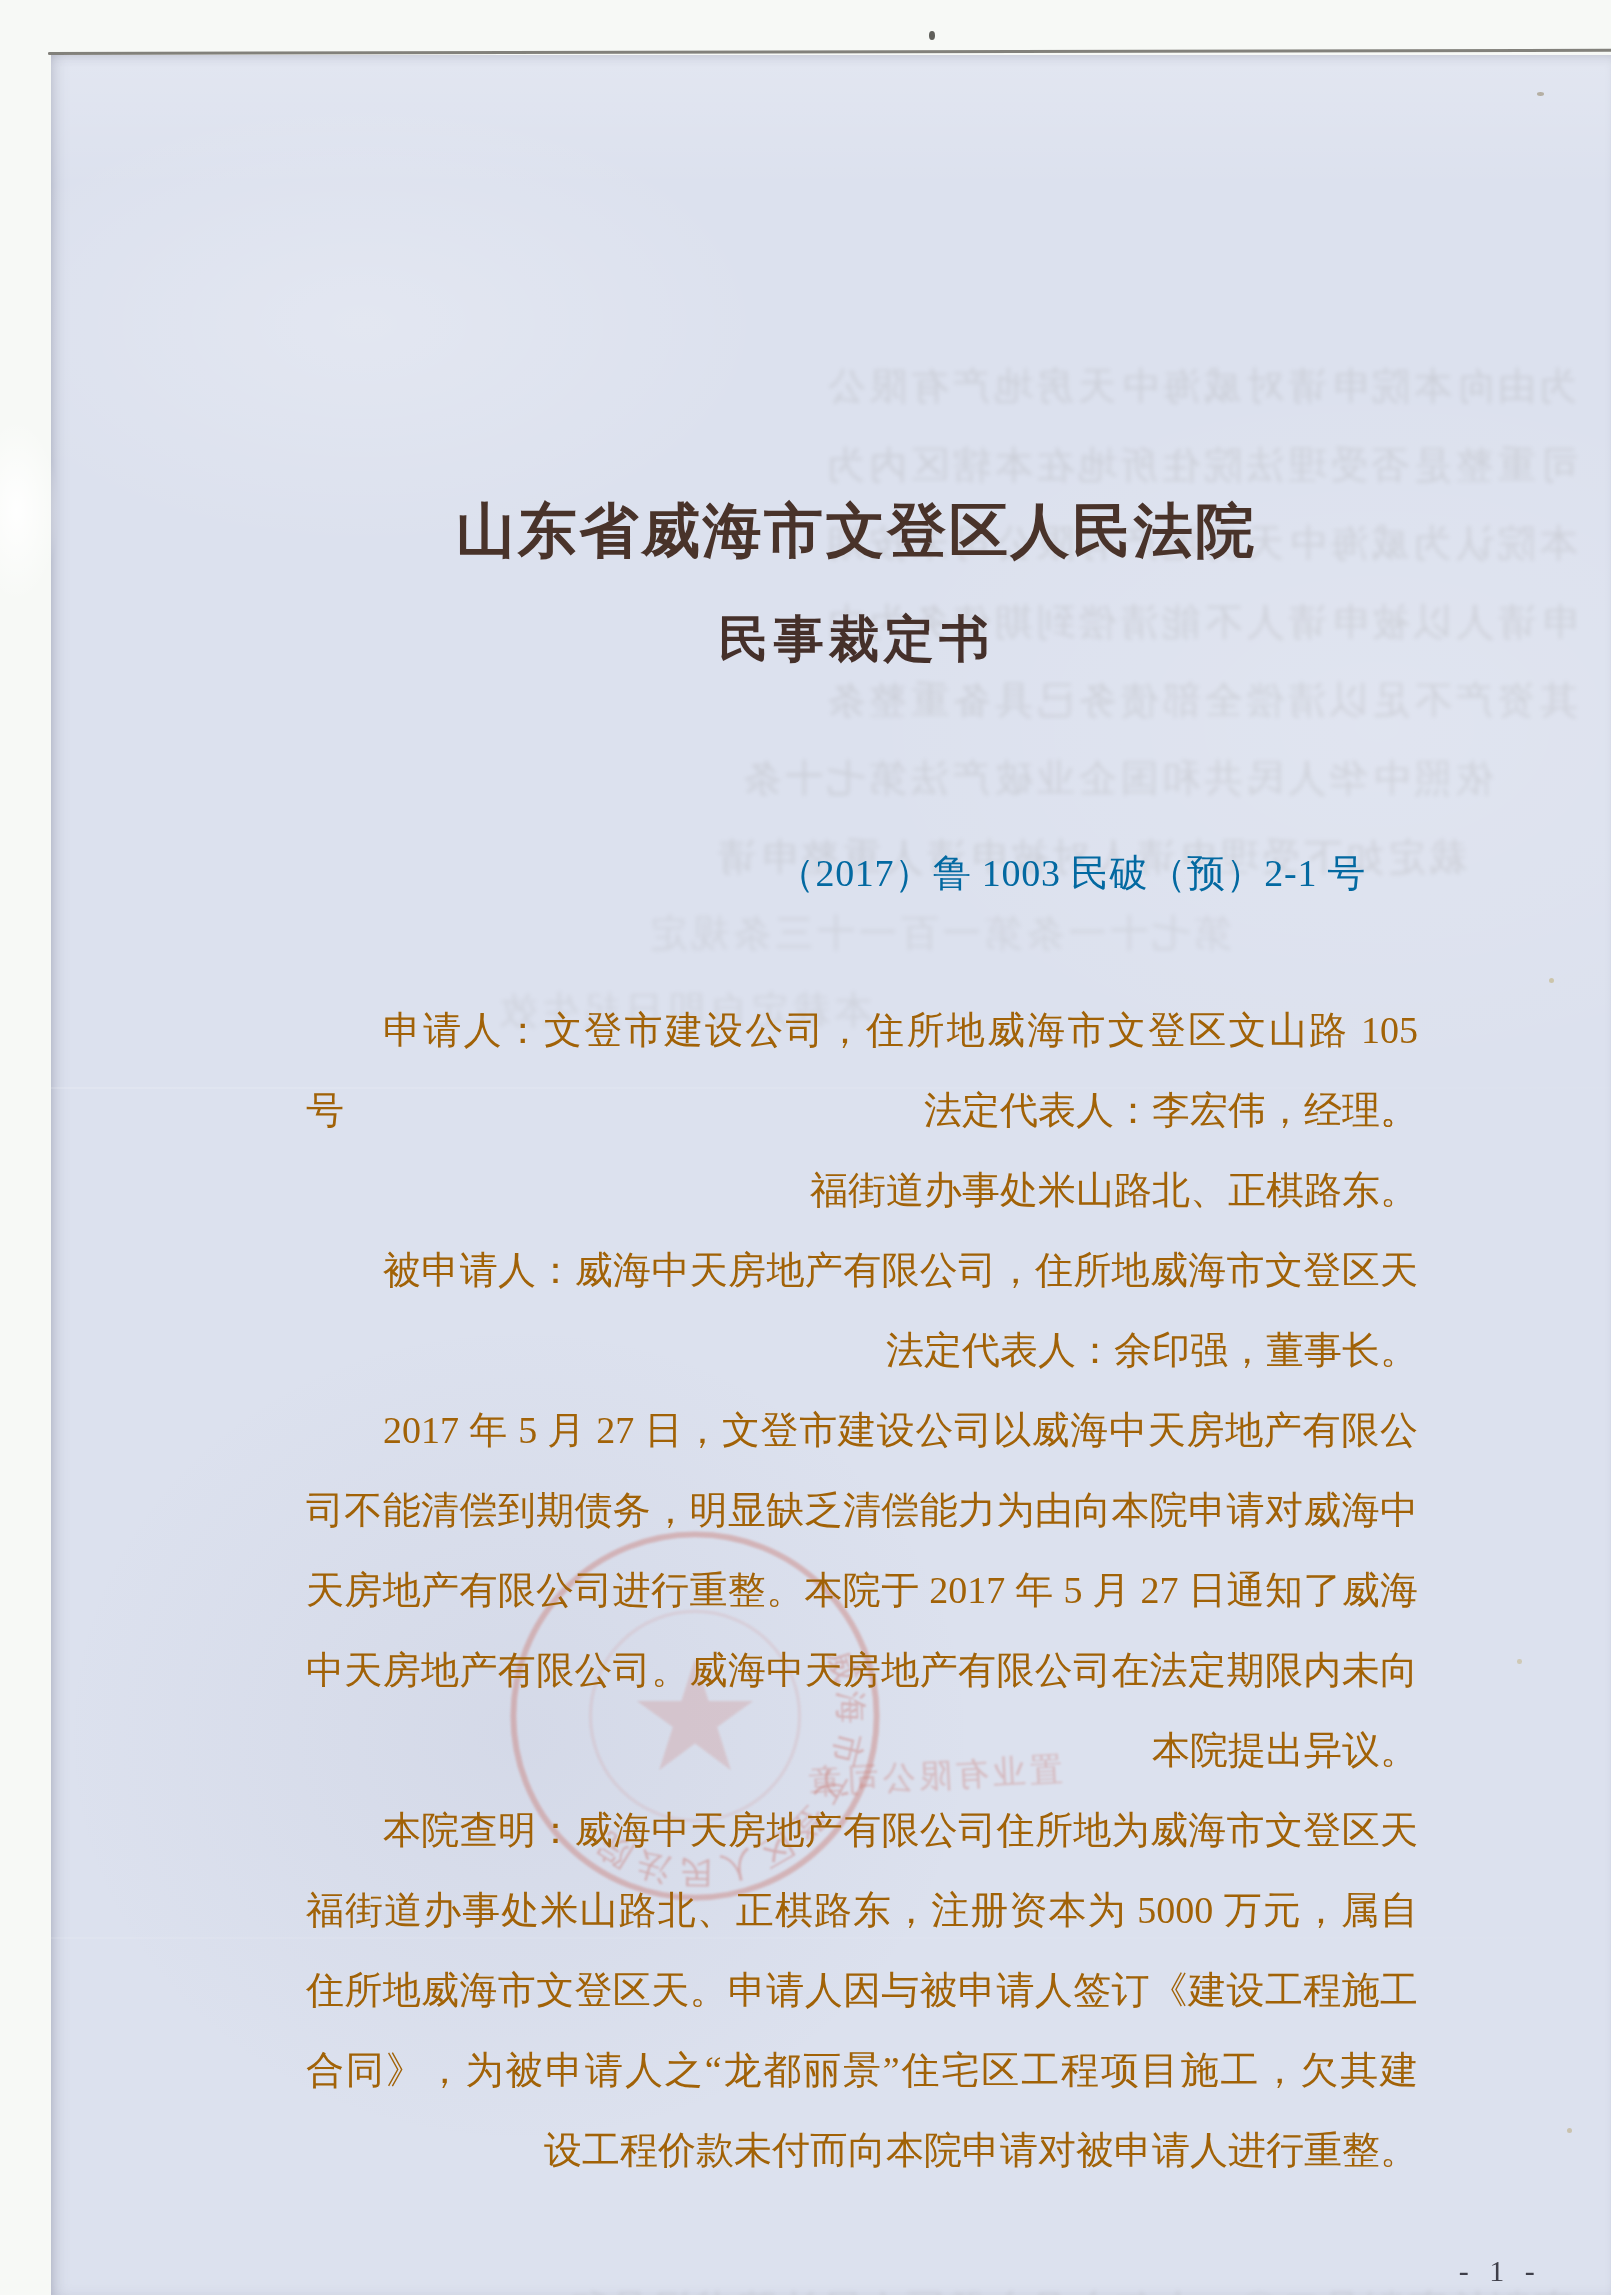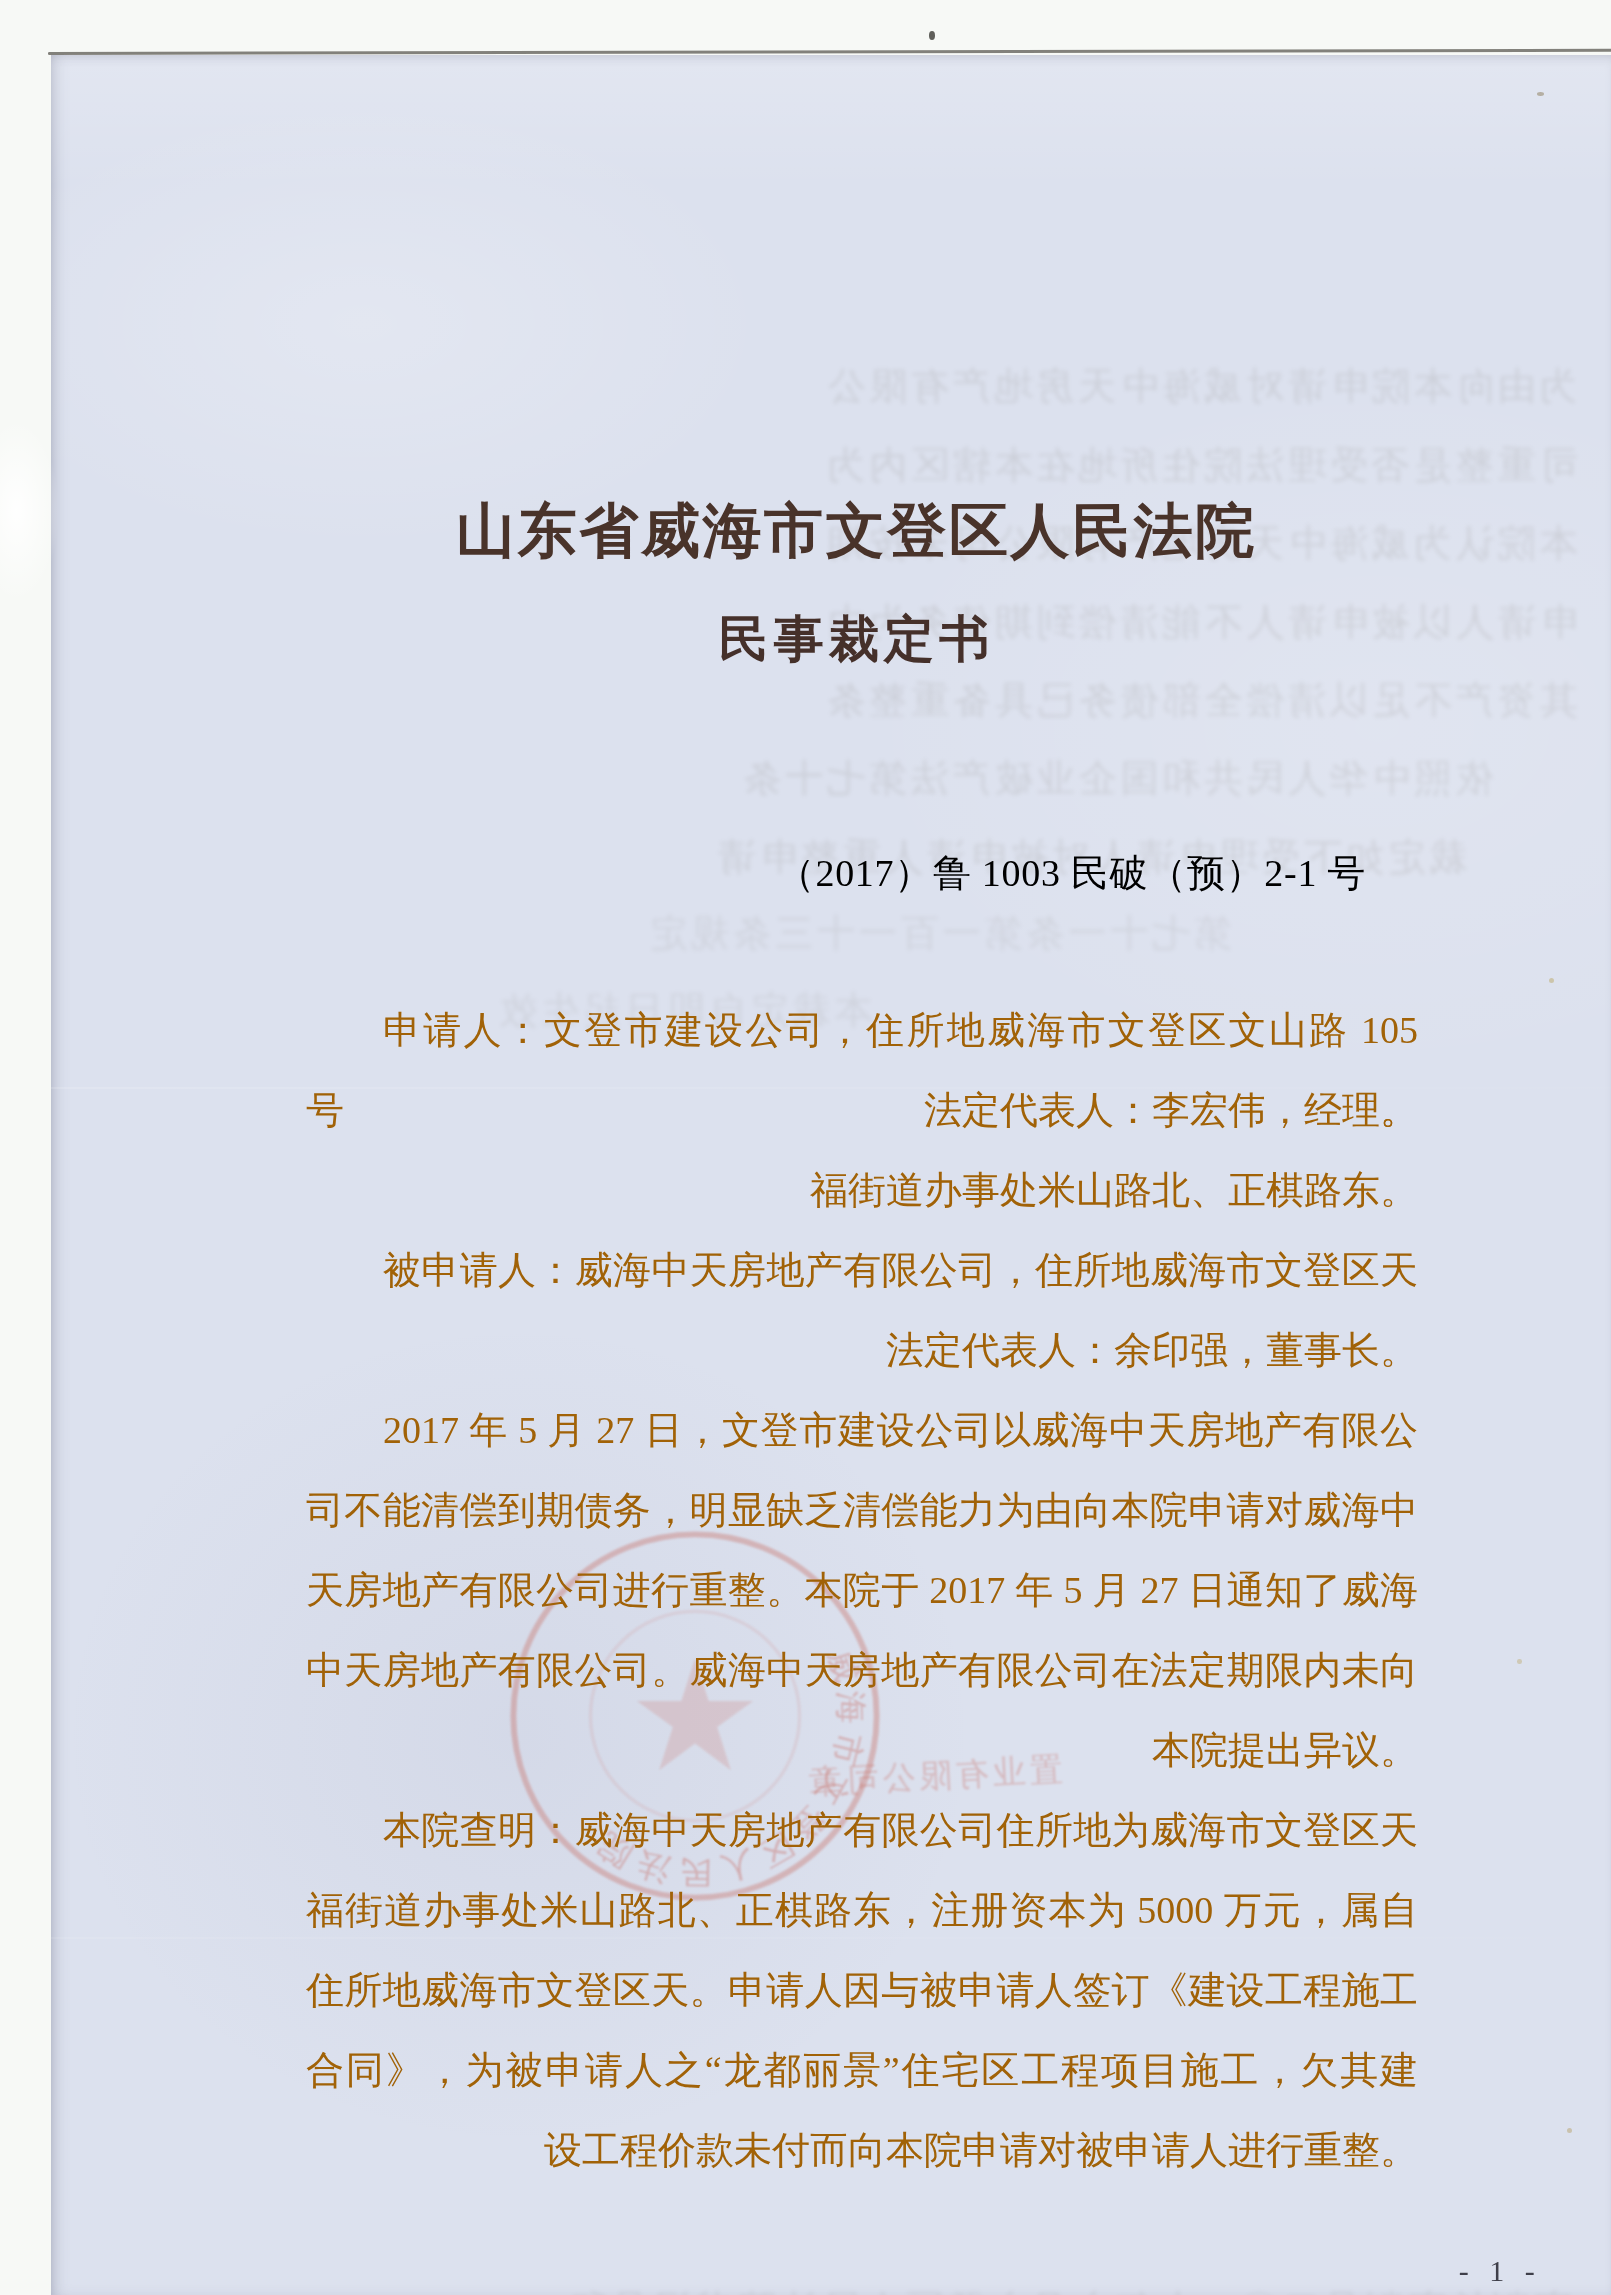--- a/index.html
+++ b/index.html
@@ -55,21 +55,21 @@
     color:#49332a;
   }
   .doc-type{
     position:absolute;left:0;width:1611px;top:551px;margin:0;
     text-align:center;font-size:50px;letter-spacing:5.2px;font-weight:900;
     font-family:"Liberation Sans","DejaVu Sans",sans-serif;
     color:#45302a;
   }
   .case-number{
     position:absolute;left:0;right:245px;top:793px;
-    text-align:right;font-size:38px;color:#000000;letter-spacing:0.7px;
+    text-align:right;font-size:38px;color:#0369a1;letter-spacing:0.7px;
   }
   .body-text{
     position:absolute;left:255px;top:935px;width:1112px;
     font-size:38px;color:#a16207;
   }
   .line{height:80px;line-height:80px;white-space:normal;text-align:right;}
   .j{text-align:justify;text-align-last:justify;}
   .in{text-indent:77px;}
   .page-number{
     position:absolute;left:1377px;top:2199px;width:144px;

